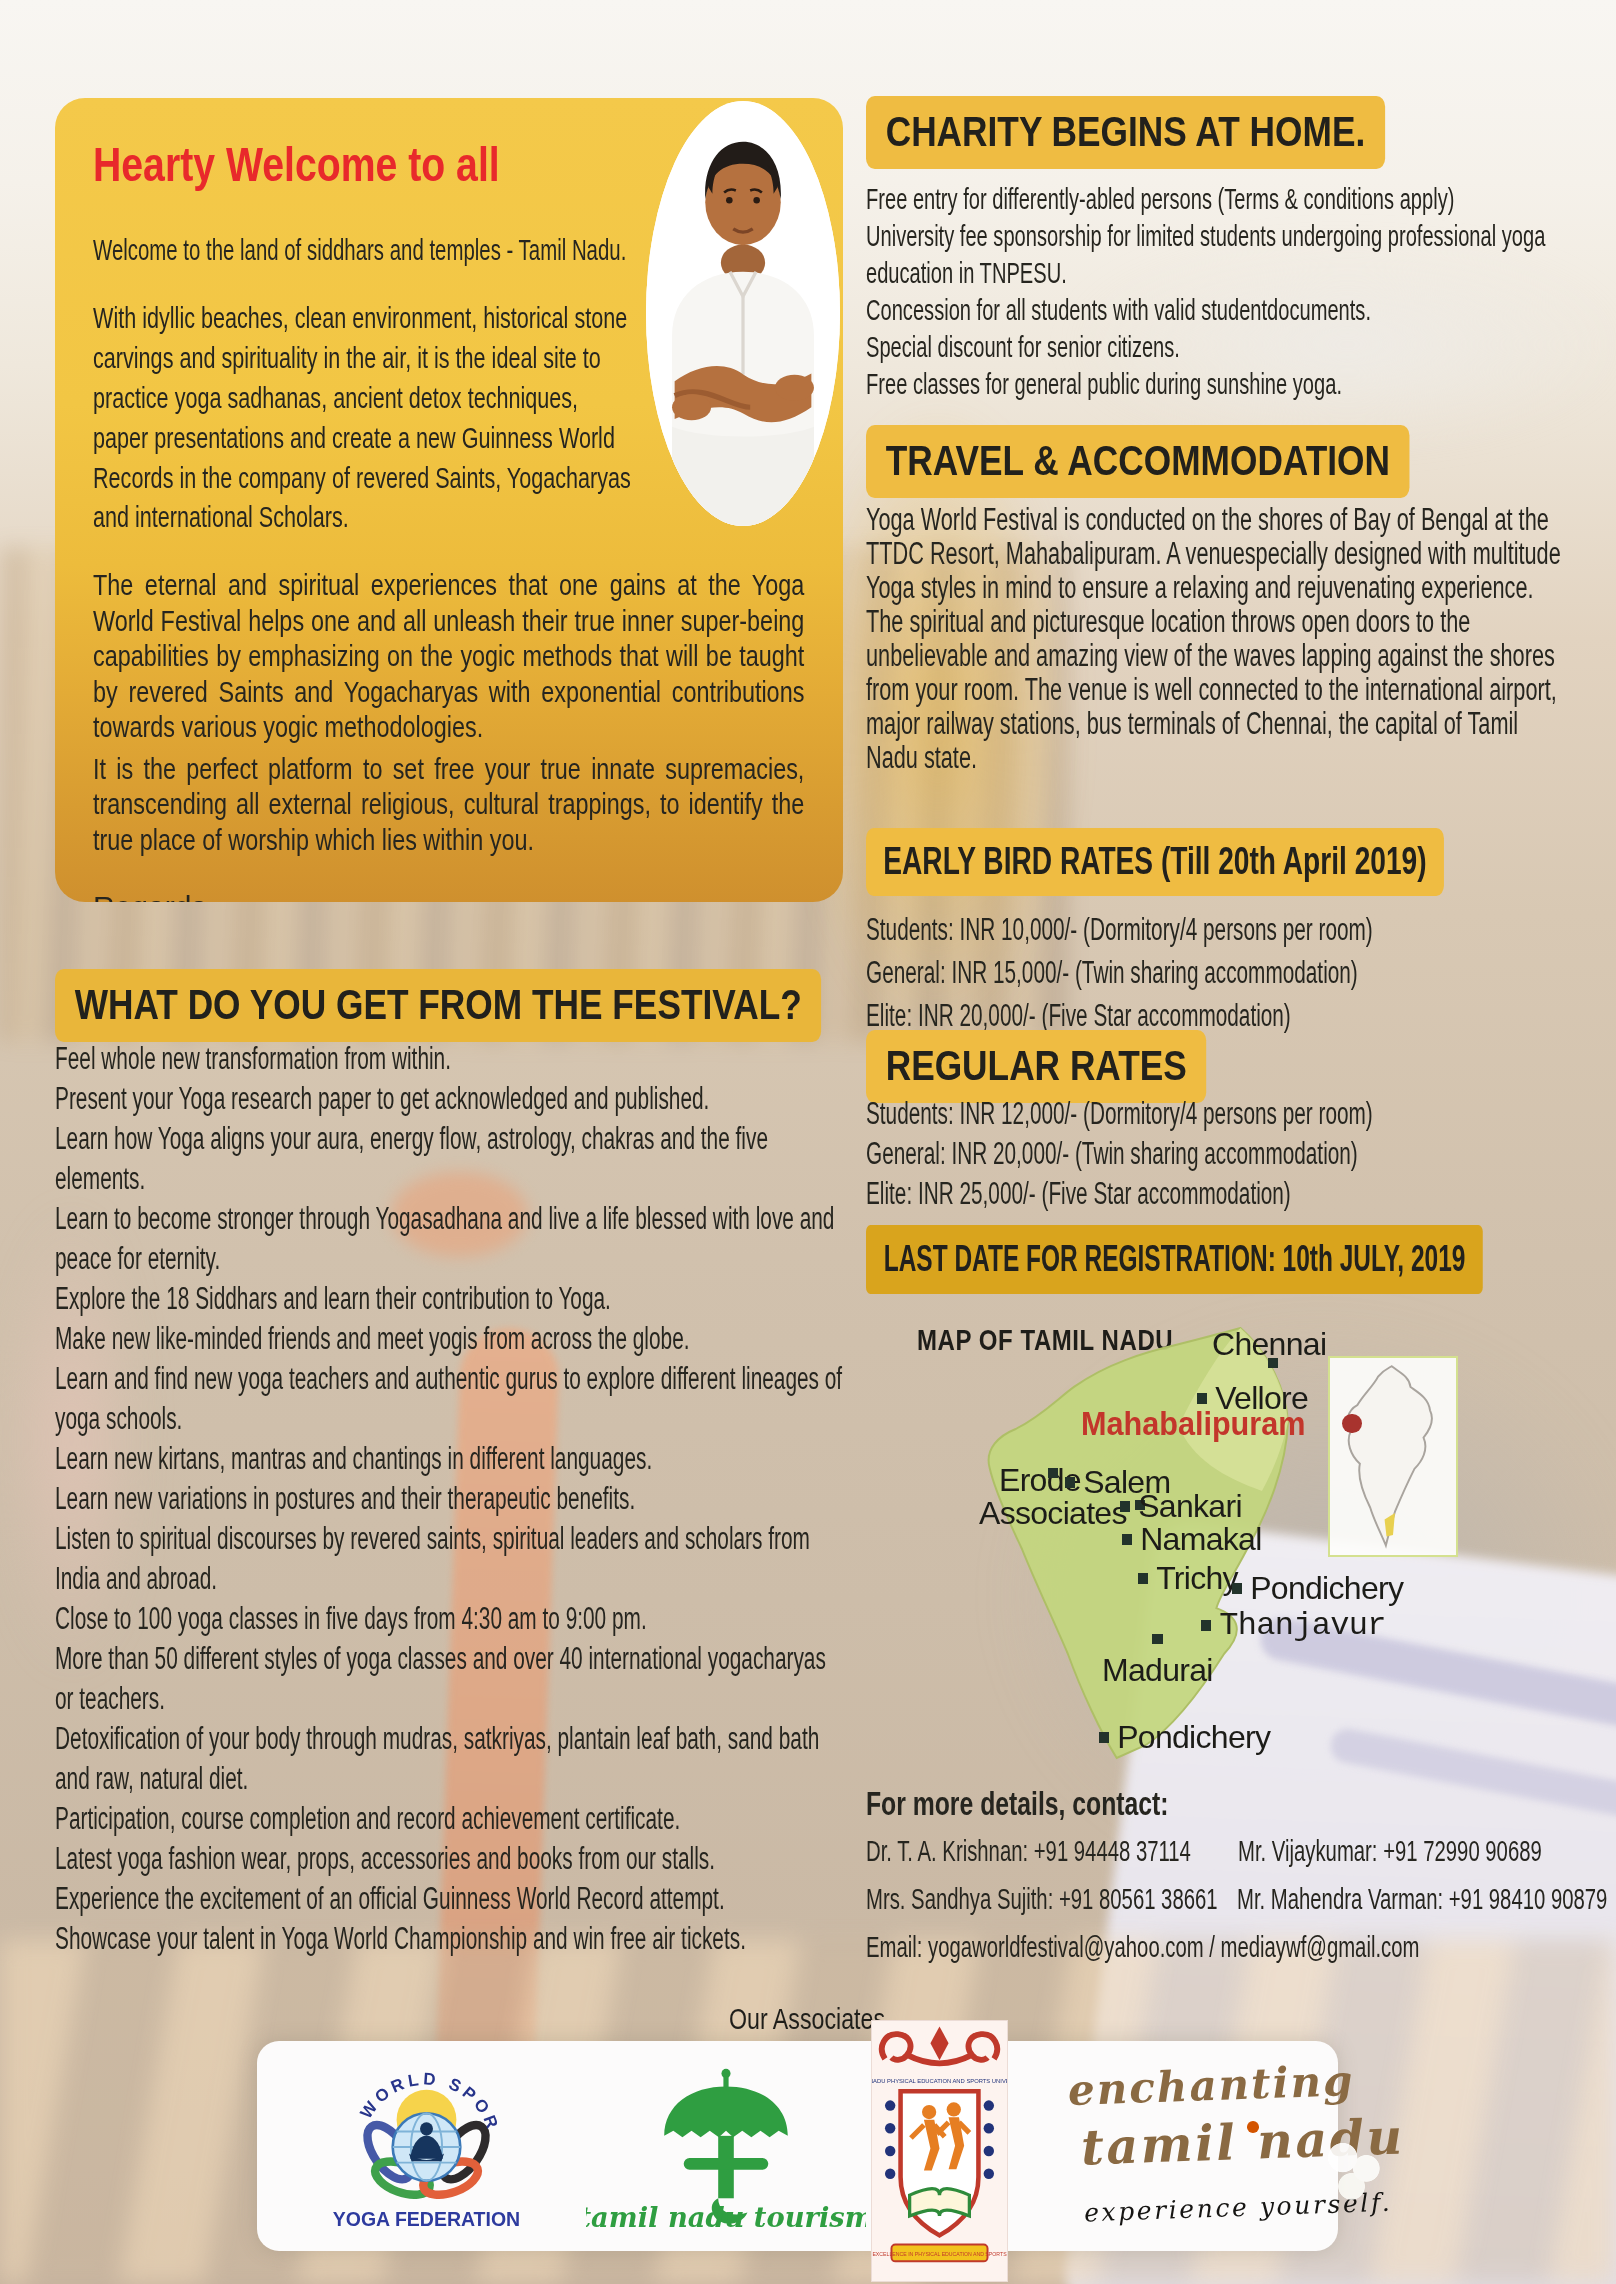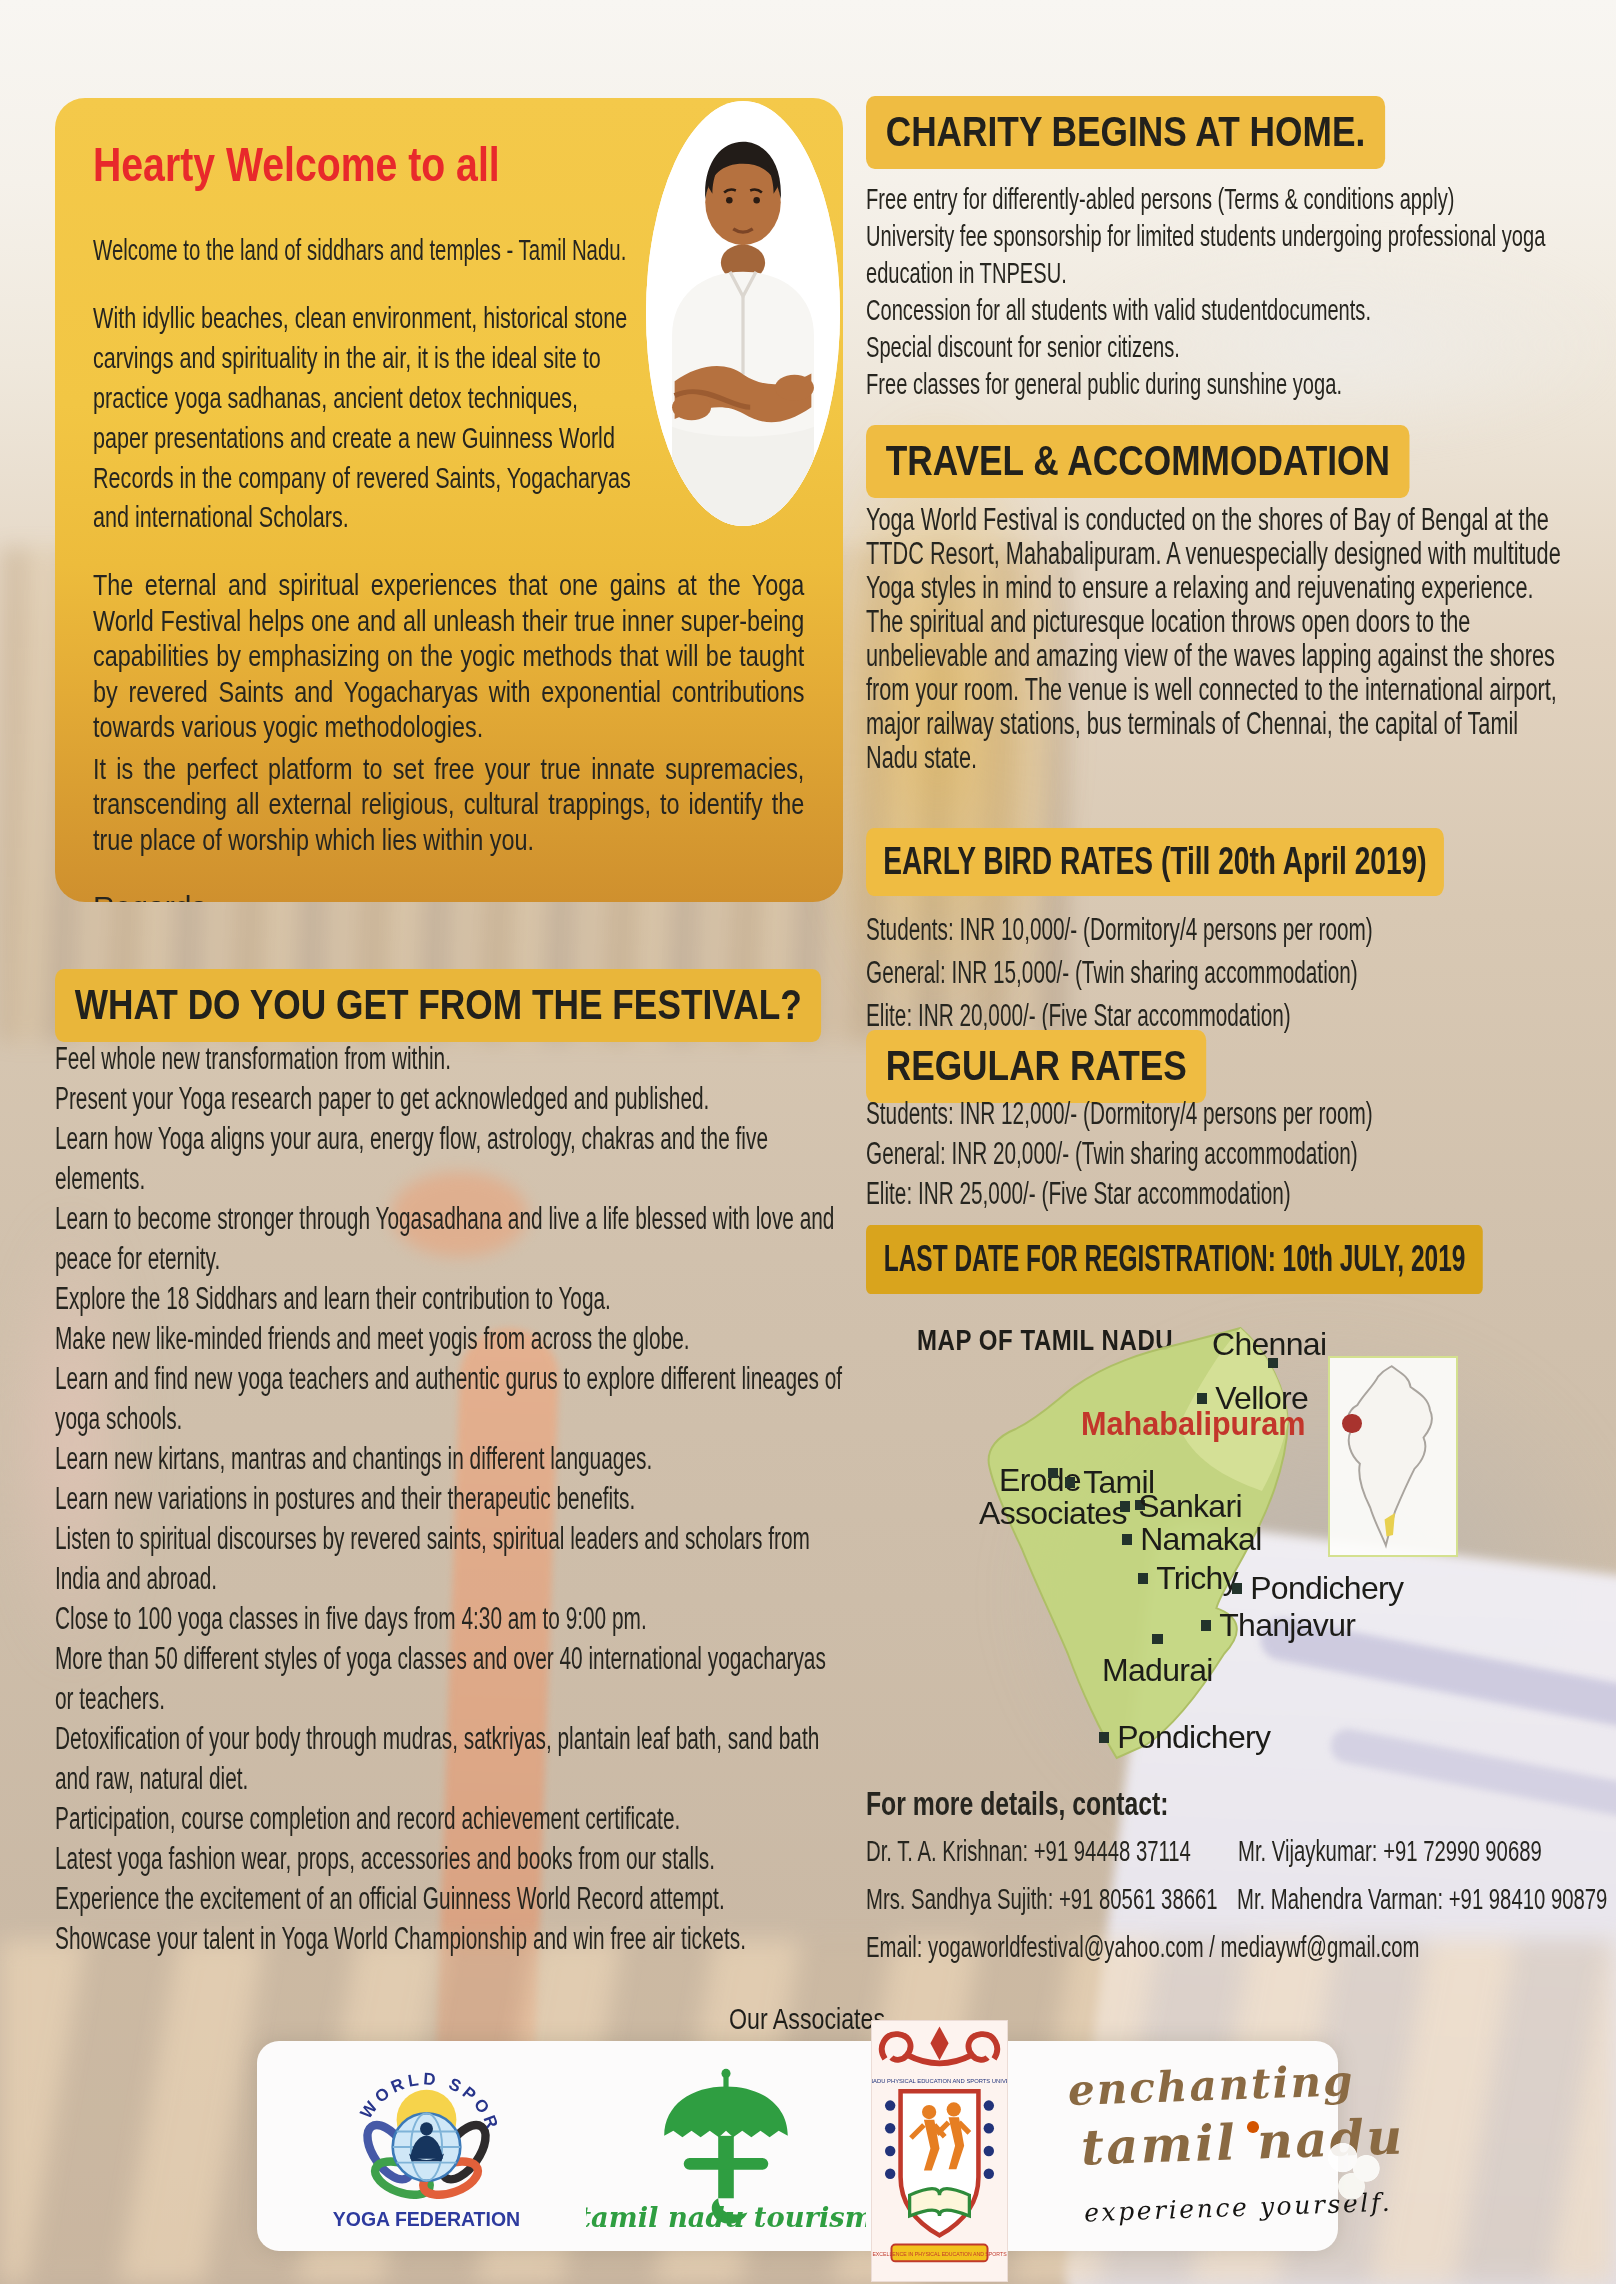--- a/index.html
+++ b/index.html
@@ -252,21 +252,21 @@
     <span id="maha-dot"></span>
   </div>
 
   <div class="city" style="left:999px; top:1436px;margin-top:26px;">
     <span>Erode</span>
   </div>
   <span class="city sq abs" style="left:1048px; top:1468px; width:10.4px; height:10.4px; background:#22332b;"></span>
 
   <div class="city" style="left:1065px; top:1464px;">
     <span class="sq"></span>
-    <span>Tamil</span>
+    <span>Salem</span>
   </div>
 
   <div class="city mr" style="left:979px; top:1495px;">
     <span class="sq" style="margin-bottom:17px;"></span>
     <span>Associates</span>
   </div>
 
   <div class="city" style="left:1120px; top:1488px;">
     <span class="sq"></span>
     <span>Sankari</span>
@@ -280,21 +280,21 @@
   <div class="city" style="left:1138px; top:1560px;">
     <span class="sq"></span>
     <span>Trichy</span>
   </div>
 
   <div class="city" style="left:1232px; top:1570px;">
     <span class="sq"></span>
     <span>Pondichery</span>
   </div>
 
-  <div class="city" style="left:1201px; top:1607px;">
+  <div class="city" style="left:1201px; top:1607px;font-family:Liberation Mono, monospace;">
     <span class="sq"></span>
     <span>Thanjavur</span>
   </div>
 
   <div class="city" style="left:1102px; top:1634px;flex-direction:column;">
     <span class="sq"></span>
     <span>Madurai</span>
   </div>
 
   <div class="city" style="left:1099px; top:1719px;">

